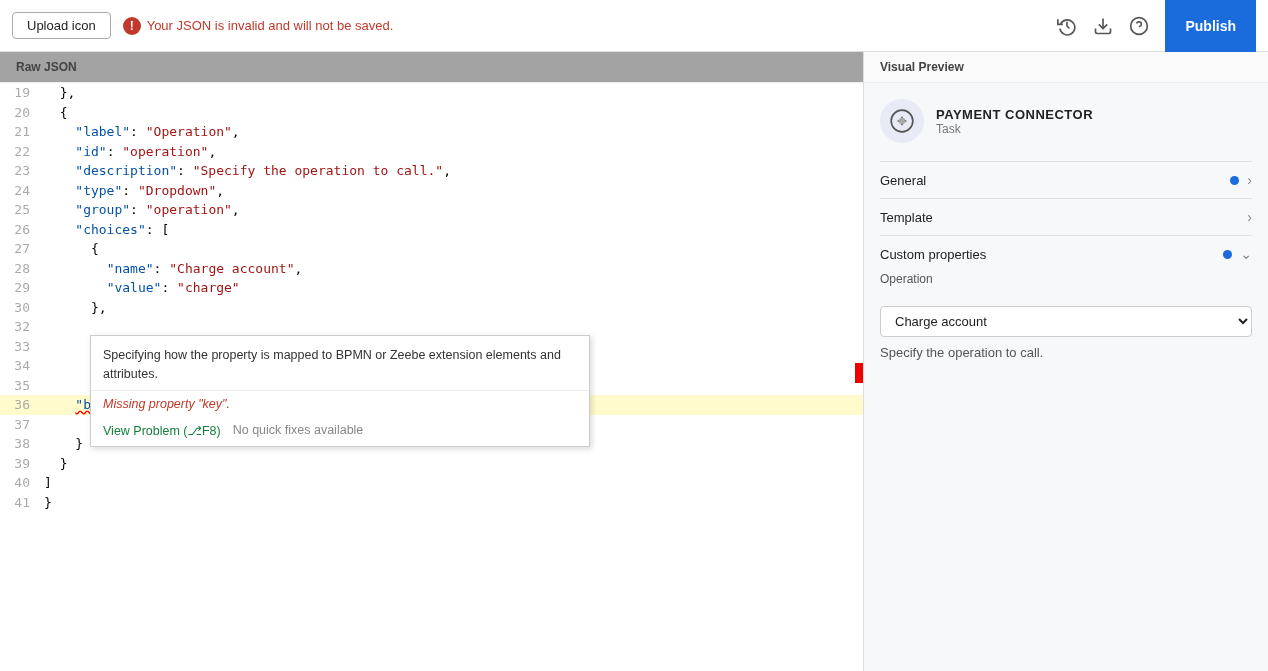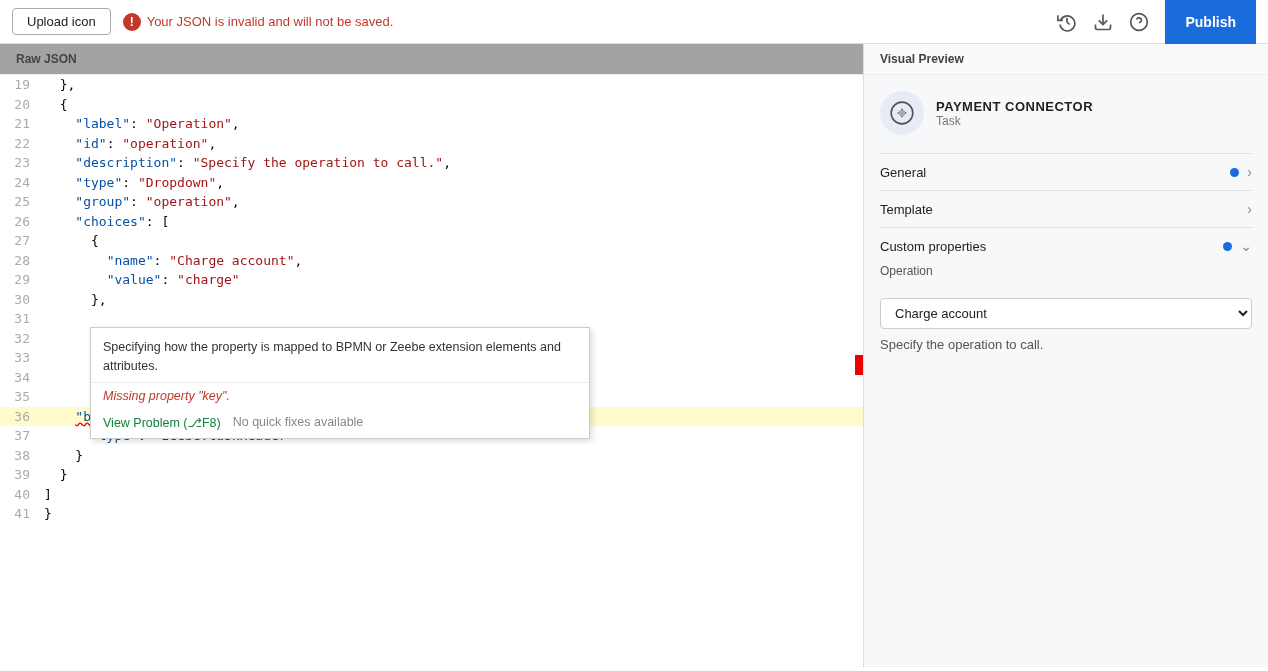--- a/index.html
+++ b/index.html
@@ -2,21 +2,21 @@
 <html><head>
   <meta charset="utf-8">
   <style>
     * { margin: 0; padding: 0; box-sizing: border-box; }
     body { font-family: -apple-system, BlinkMacSystemFont, 'Segoe UI', sans-serif; background: #fff; width: 1268px; height: 671px; overflow: hidden; }
 
     
     .toolbar {
       display: flex;
       align-items: center;
-      height: 44px;
+      height: 52px;
       padding: 0 12px;
       border-bottom: 1px solid #ddd;
       gap: 12px;
     }
     .upload-icon-btn {
       border: 1px solid #aaa;
       background: #fff;
       border-radius: 4px;
       padding: 5px 14px;
       font-size: 13px;
@@ -376,24 +376,20 @@
           </tr>
           <tr>
             <td class="line-num">29</td>
             <td class="line-content">        <span class="kw-string">"value"</span><span class="kw-colon">: </span><span class="kw-value-string">"charge"</span></td>
           </tr>
           <tr>
             <td class="line-num">30</td>
             <td class="line-content">      <span class="kw-bracket">},</span></td>
           </tr>
           <tr>
-            <td class="line-num">31</td>
-            <td class="line-content"></td>
-          </tr>
-          <tr>
             <td class="line-num">32</td>
             <td class="line-content"></td>
           </tr>
           <tr>
             <td class="line-num">33</td>
             <td class="line-content"></td>
           </tr>
           <tr>
             <td class="line-num">34</td>
             <td class="line-content"></td>

